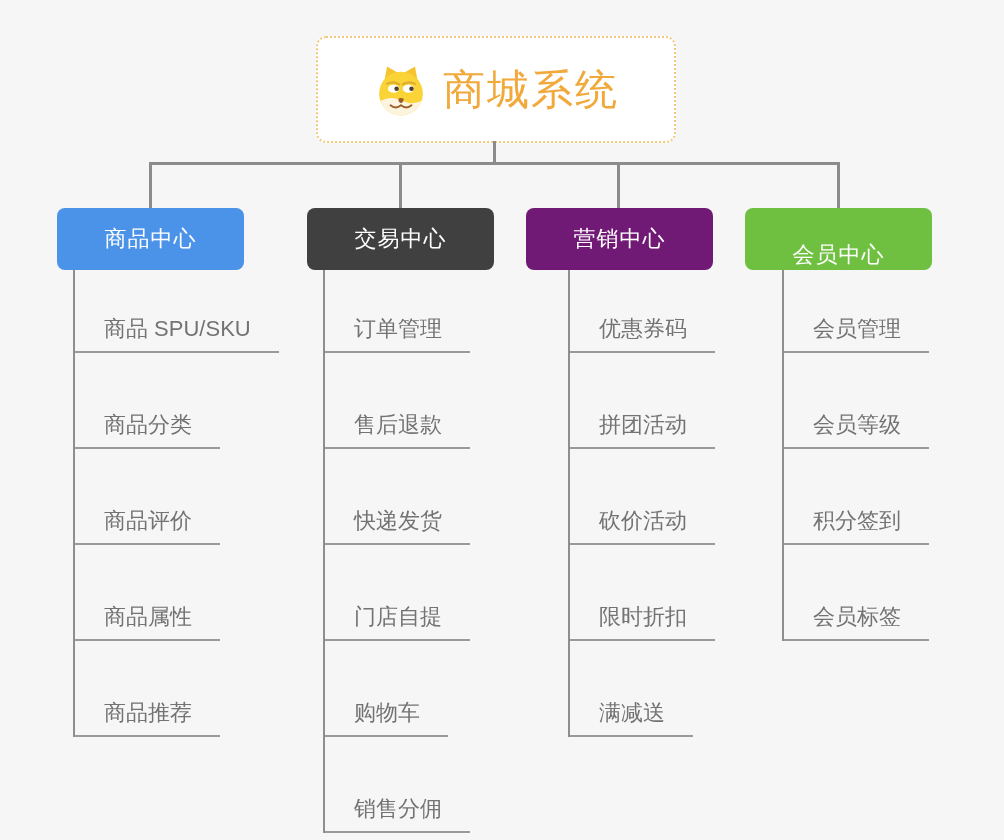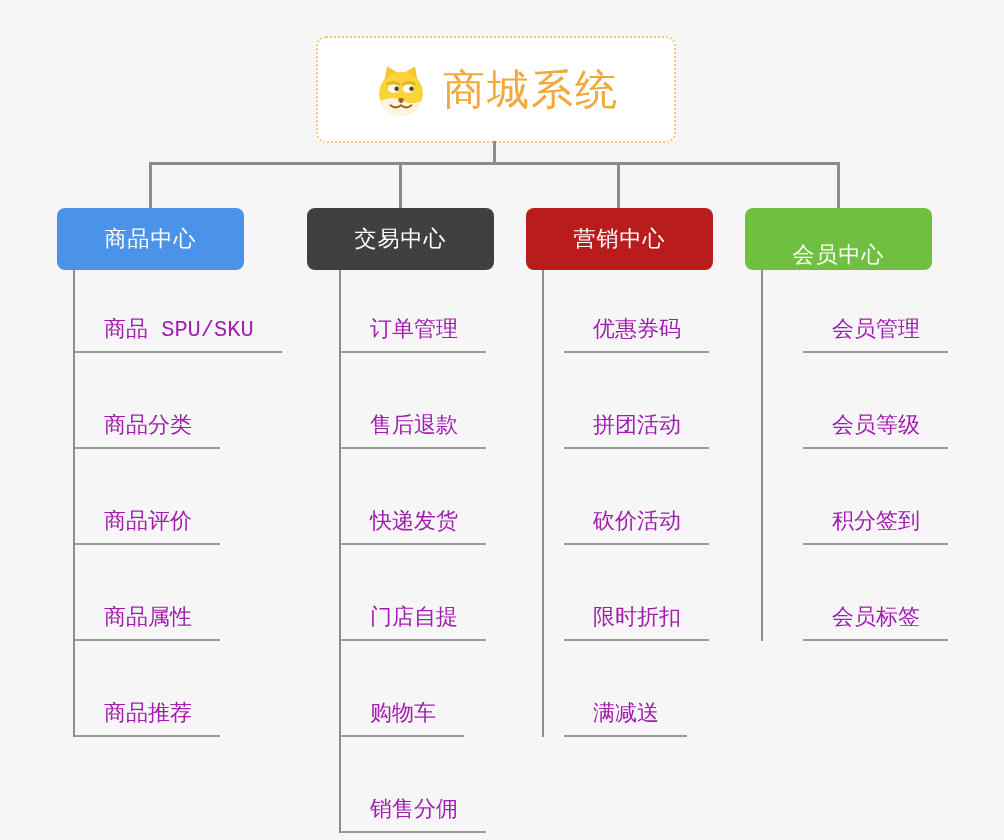--- a/index.html
+++ b/index.html
@@ -31,27 +31,27 @@
     position:absolute;top:208px;width:187px;height:62px;border-radius:8px;
     display:flex;align-items:center;justify-content:center;
     color:#ffffff;font-size:22px;letter-spacing:1px;white-space:nowrap;
     cursor:default;
   }
   .bh1{left:57px;} .bh2{left:307px;} .bh3{left:526px;} .bh4{left:745px;align-items:flex-end;}
   
   .children{
     position:absolute;top:270px;border-left:2px solid #8e8e8e;
   }
-  .ch1{left:73px;} .ch2{left:323px;margin-left:16px;} .ch3{left:542px;padding-left:20px;} .ch4{left:761px;padding-left:40px;}
+  .ch1{left:73px;} .ch2{left:323px;} .ch3{left:568px;} .ch4{left:782px;}
   .child{
     display:flex;align-items:flex-end;
     height:87px;width:max-content;box-sizing:content-box;
     border-bottom:2px solid #9a9a9a;
     padding:0 28px 7px 29px;
-    font-size:22px;color:#a21caf;white-space:nowrap;cursor:default;font-family:Liberation Mono, monospace;
+    font-size:22px;color:#737373;white-space:nowrap;cursor:default;
   }
   .child:first-child{height:74px;}
 </style>
 </head>
 <body>
 
 <div class="canvas">
 
   <div class="root-node">
     <svg class="doge" viewBox="0 0 64 64" aria-hidden="true">
@@ -80,21 +80,21 @@
   <div class="line drop d2"></div>
   <div class="line drop d3"></div>
   <div class="line drop d4"></div>
 
   <div class="branch-header bh1" style="background: rgb(75, 146, 233);">
     <span>商品中心</span>
   </div>
   <div class="branch-header bh2" style="background: #404040;">
     <span>交易中心</span>
   </div>
-  <div class="branch-header bh3" style="background: #b91c1c;">
+  <div class="branch-header bh3" style="background: #701a75;">
     <span>营销中心</span>
   </div>
   <div class="branch-header bh4" style="background: rgb(111, 192, 65);">
     <span>会员中心</span>
   </div>
 
   <div class="children ch1">
     <div class="child">商品 SPU/SKU</div>
     <div class="child">商品分类</div>
     <div class="child">商品评价</div>

